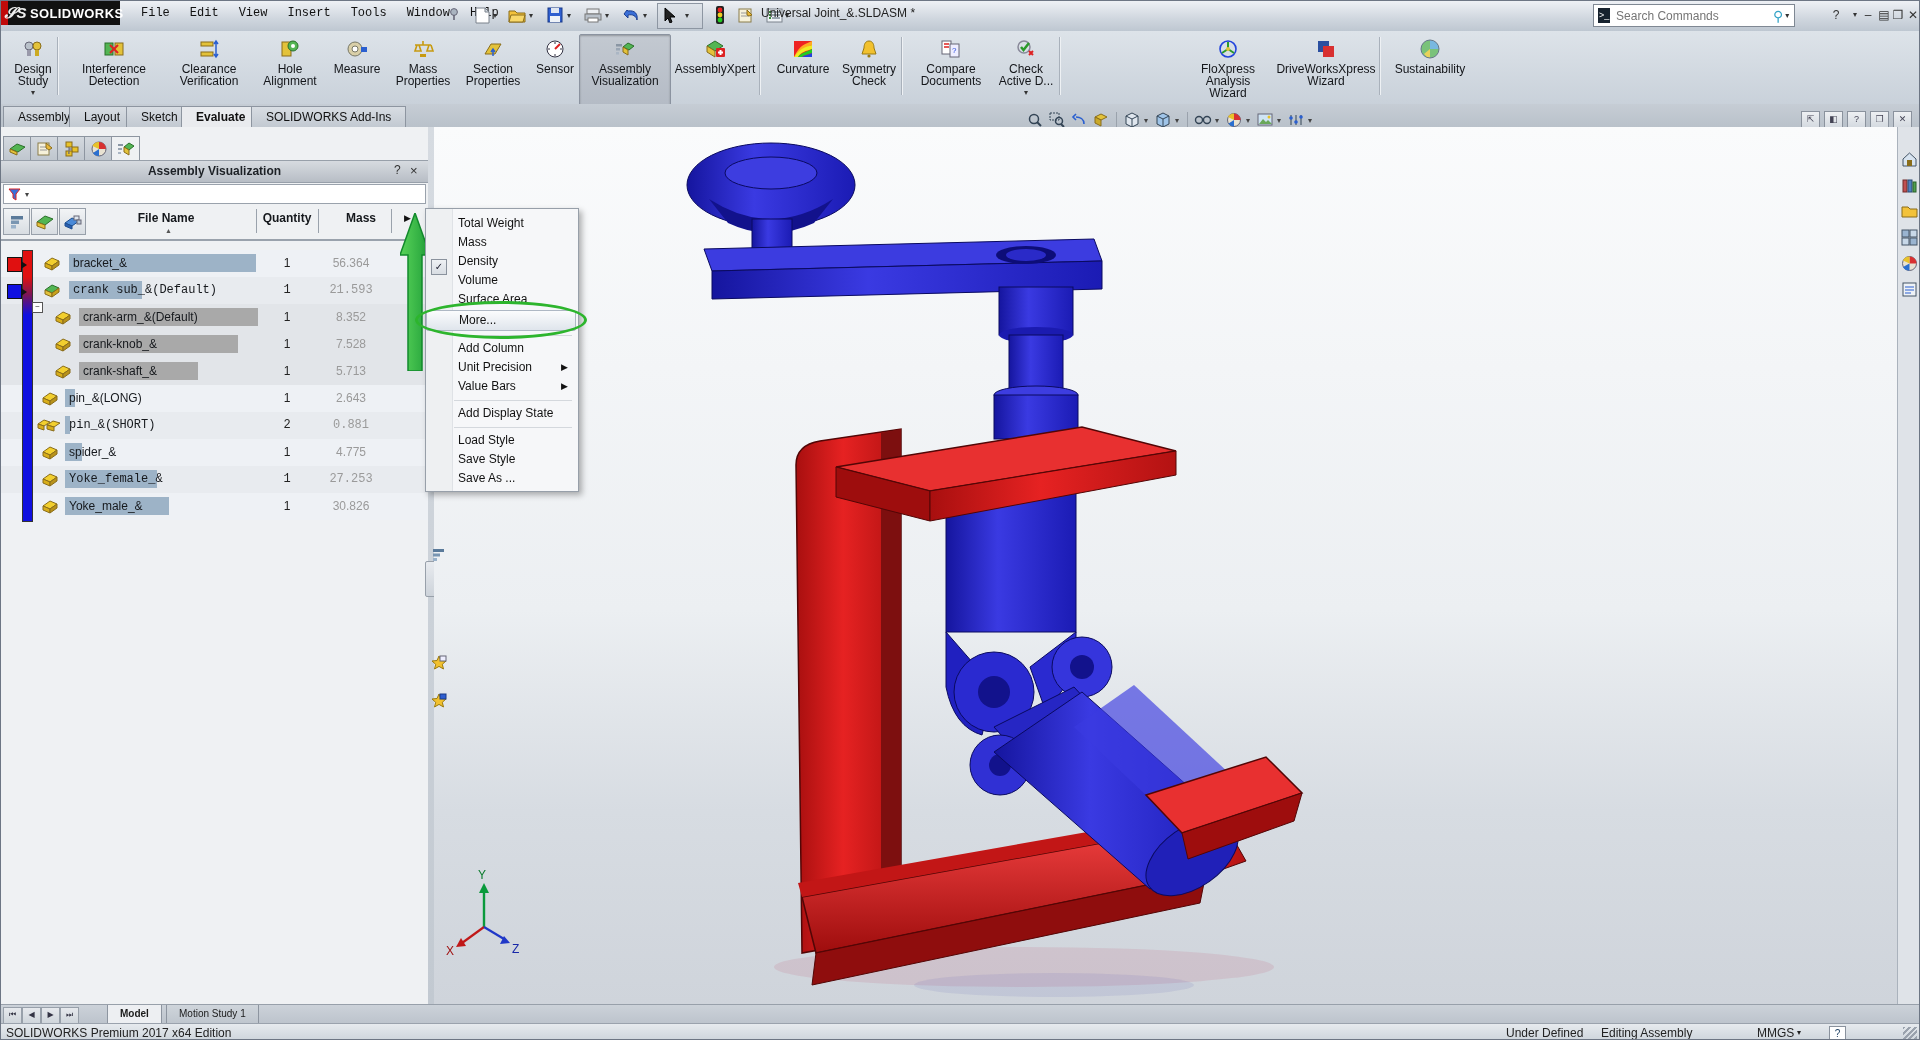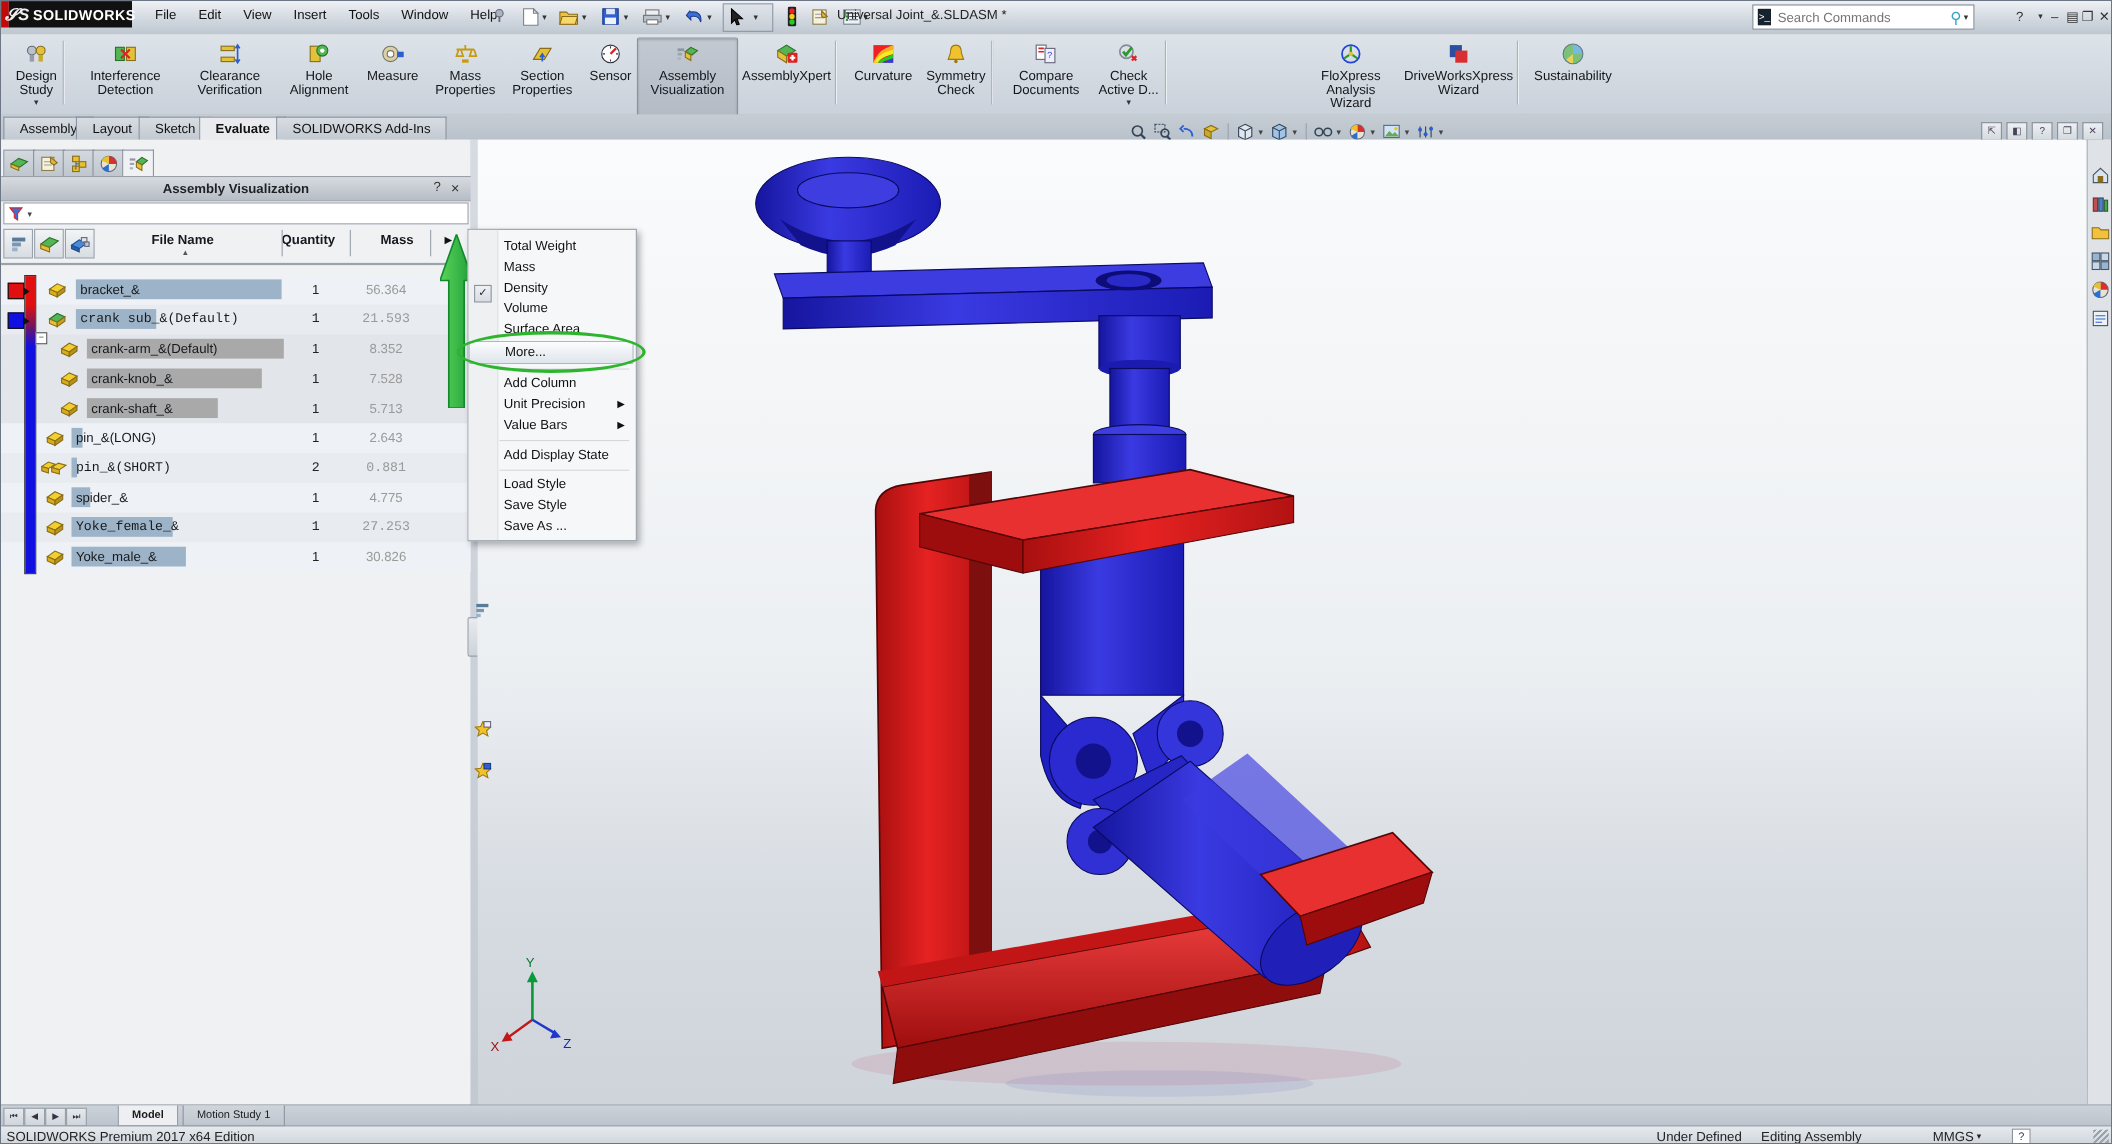--- a/index.html
+++ b/index.html
@@ -7,21 +7,21 @@
        font-family:"Liberation Sans",sans-serif;font-size:12px;color:#1a1a1a;
        background:#e8eaed;border:1px solid #6d7684;box-sizing:border-box;}
   .abs{position:absolute;}
   
   #titlebar{left:0;top:0;width:1920px;height:30px;
     background:linear-gradient(#eef1f5,#cfd6de 60%,#bec7d1);border-bottom:1px solid #9aa2ad;}
   #logo-red{left:0;top:0;width:7px;height:24px;background:#c00a0a;}
   #logo-box{left:7px;top:0;width:112px;height:24px;background:#111;color:#fff;
     display:flex;align-items:center;justify-content:center;font-weight:bold;font-size:13px;letter-spacing:.4px;}
   #logo-box .slash{color:#eee;font-style:italic;margin-right:3px;font-size:15px;}
-  .menu-item{top:3px;height:20px;line-height:20px;padding:0 10px;color:#111;cursor:default;}
+  .menu-item{top:3px;height:20px;line-height:20px;padding:0 10px;color:#111;cursor:default;font-family:Liberation Mono, monospace;}
   #menubar{left:130px;top:2px;height:22px;display:flex;}
   #pin-icon{left:446px;top:6px;width:14px;height:14px;color:#667;}
   .qbtn{top:4px;width:22px;height:20px;display:flex;align-items:center;justify-content:center;}
   .qcaret{top:10px;font-size:8px;color:#333;width:8px;}
   #select-frame{left:656px;top:2px;width:44px;height:24px;border:1px solid #8d96a2;background:linear-gradient(#dfe4ea,#c6cdd6);}
   #doc-title{left:760px;top:5px;width:420px;text-align:left;color:#222;font-size:12px;}
   #search-box{left:1592px;top:3px;width:200px;height:21px;background:#fff;border:1px solid #7f8893;display:flex;align-items:center;}
   #search-glyph{width:17px;height:15px;background:#16222e;margin:0 4px;color:#fff;font-size:9px;line-height:15px;text-align:center;}
   #search-input{border:0;outline:none;flex:1;font-size:12px;color:#777;font-family:"Liberation Sans",sans-serif;background:transparent;}
   #search-mag{color:#33a3c7;font-size:14px;margin-right:2px;}
@@ -552,21 +552,21 @@
     <div class="tool25" style="left:58px">
       <svg width="18" height="16" viewBox="0 0 18 16">
           <path d="M1 9l7-5 7 3-7 5z" fill="#4a8ad8" stroke="#1d4f90"></path>
           <path d="M1 9l7 3v3l-7-3z" fill="#2a5fb0" stroke="#1d4f90"></path>
           <rect x="10" y="2" width="5" height="4" fill="#dfe6ee" stroke="#667"></rect>
           <rect x="13" y="6" width="4" height="4" fill="#bcc8d4" stroke="#667"></rect>
         </svg>
     </div>
     <div class="colhdr" style="left:120px;width:90px;text-align:center">File Name</div>
     <div id="sort-arrow" class="abs">▲</div>
-    <div class="colhdr" style="left:255px;width:62px;text-align:left">Quantity</div>
+    <div class="colhdr" style="left:255px;width:62px;text-align:center">Quantity</div>
     <div class="colhdr" style="left:330px;width:60px;text-align:center">Mass</div>
     <div class="colsep" style="left:255px"></div>
     <div class="colsep" style="left:317px"></div>
     <div class="colsep" style="left:390px"></div>
     <div id="mass-flyout" class="abs">▶</div>
     <div id="hdr-line" class="abs"></div>
 
     <div id="rows" class="abs">
       <div class="row alt" style="top:0">
         <svg class="abs" style="left:42px;top:4px" width="18" height="18" viewBox="0 0 18 18">

